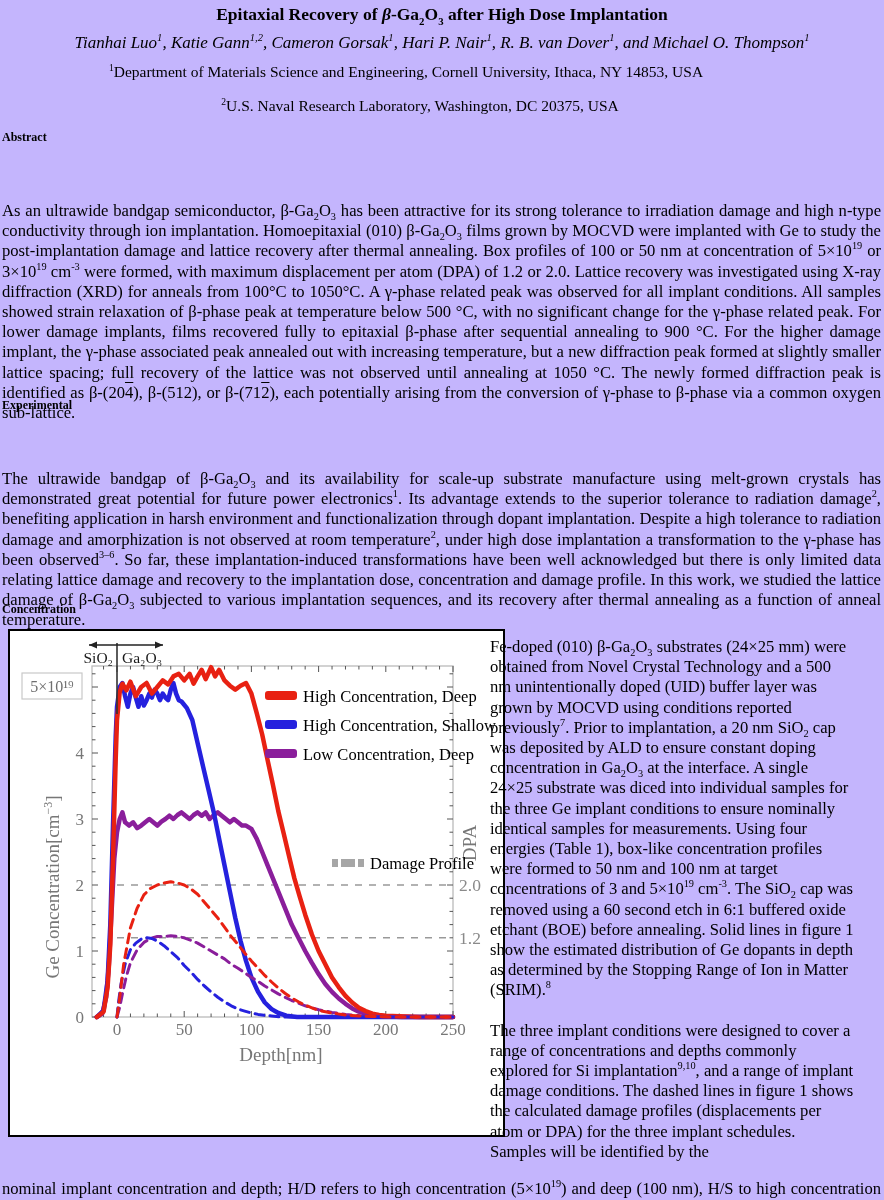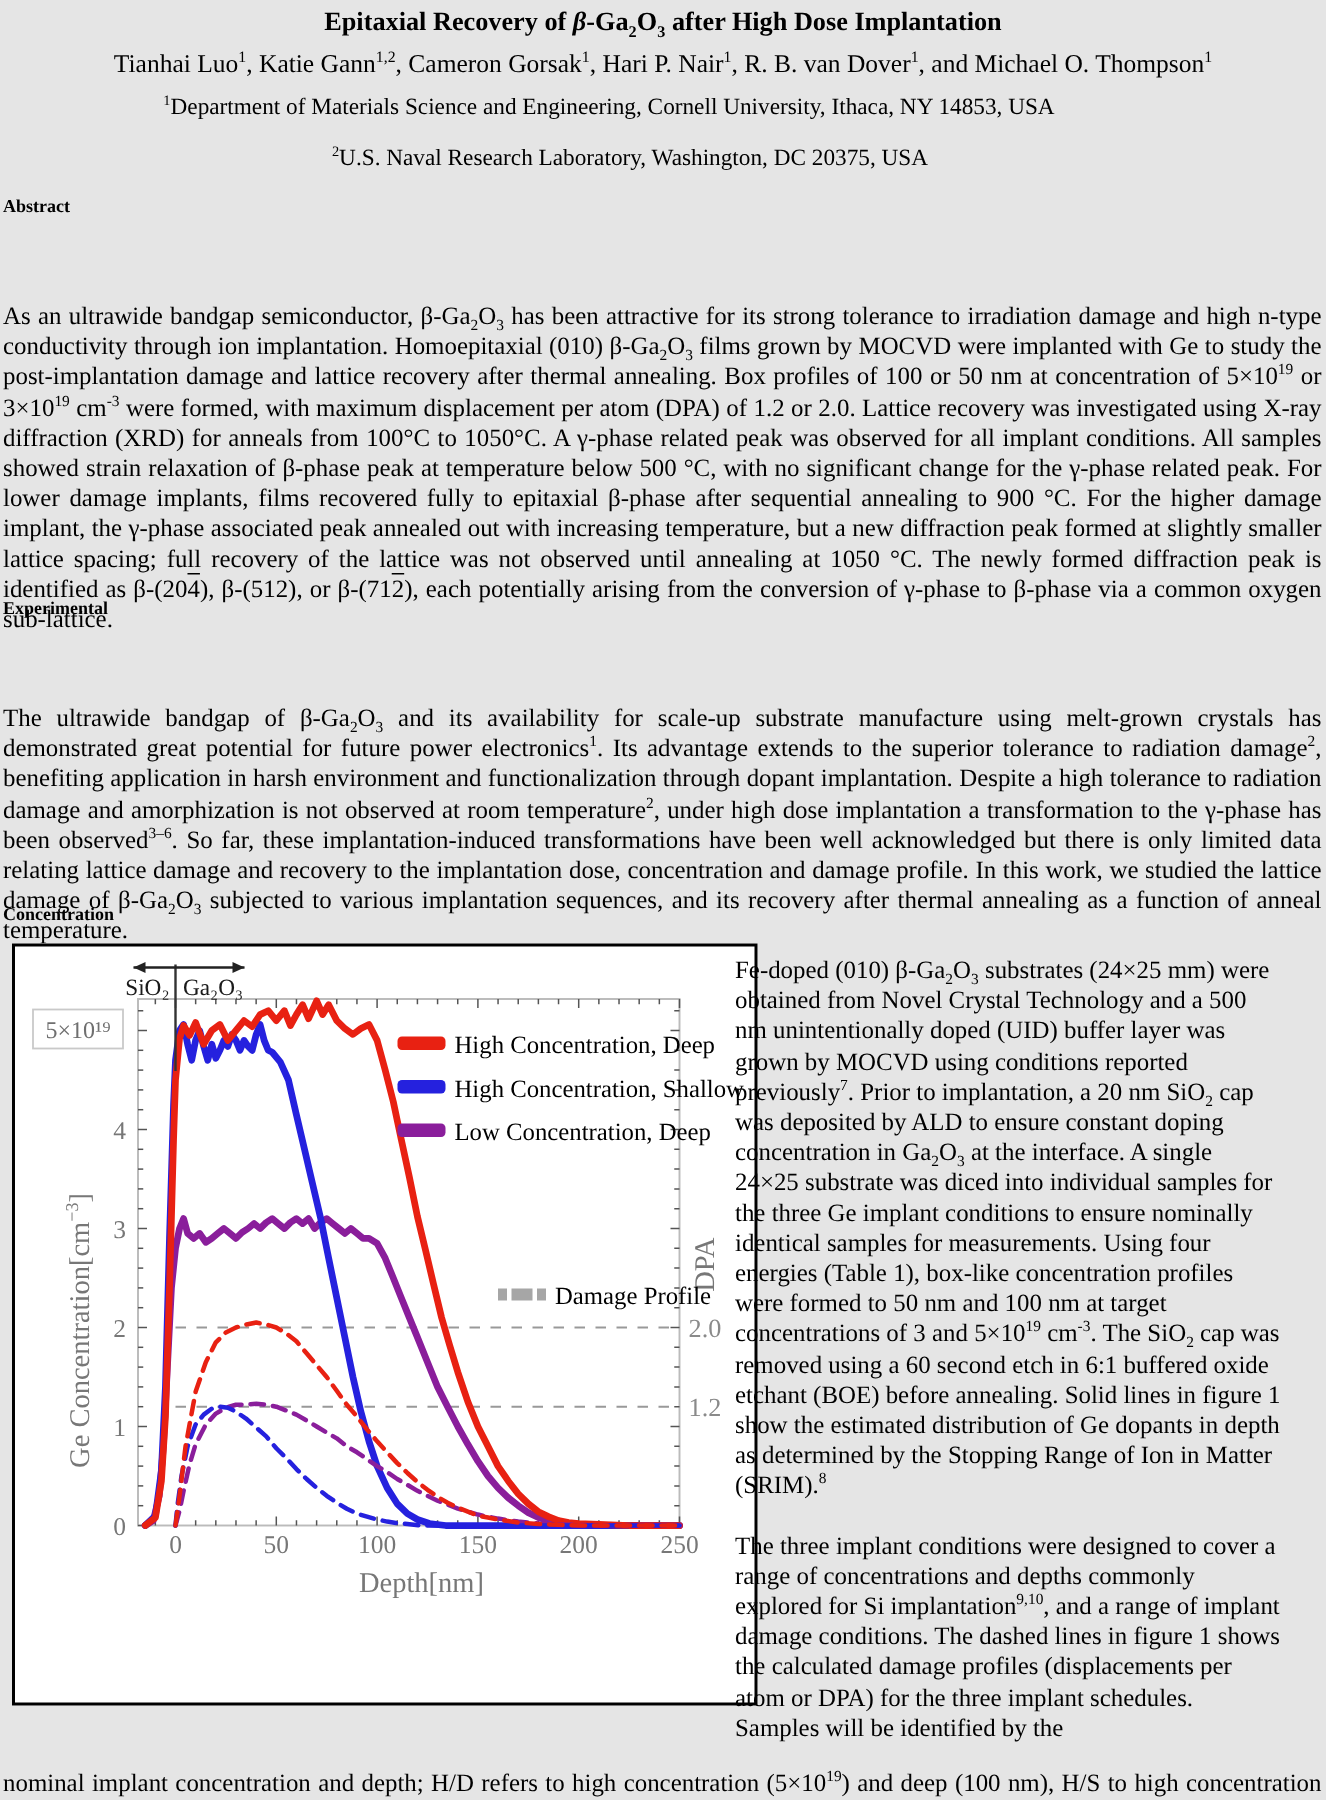--- a/index.html
+++ b/index.html
@@ -1,16 +1,16 @@
 <!DOCTYPE html>
 <html><head>
 <meta charset="utf-8">
 <style>
   html,body{margin:0;padding:0;background:#fff;}
-  #page{position:relative;width:884px;height:1200px;background:#e5e5e5;overflow:hidden;
+  #page{position:relative;width:884px;height:1200px;background:#c4b5fd;overflow:hidden;
         font-family:"Liberation Serif","DejaVu Serif",serif;color:#000;}
   .abs{position:absolute;}
   .center{text-align:center;}
   .just{text-align:justify;}
   h1,h2,p{margin:0;padding:0;font-weight:normal;}
   .title{font-size:17.5px;font-weight:bold;}
   .authors{font-size:17px;}
   .affil{font-size:15.5px;}
   .heading{font-size:12px;font-weight:bold;}
   .body-text{font-size:16.6px;line-height:20.2px;margin-top:38px;}
@@ -25,21 +25,21 @@
   #rightcol p + p{margin-top:20px;}
   svg text{font-family:"Liberation Serif","DejaVu Serif",serif;}
 </style>
 </head>
 <body>
 
 <div id="page">
 
   <div class="abs center title" style="left:0;top:4px;width:884px;">Epitaxial Recovery of <i>β</i>-Ga<sub>2</sub>O<sub>3</sub> after High Dose Implantation</div>
 
-  <div class="abs center authors" style="left:0;top:33px;width:884px;">Tianhai Luo<sup>1</sup>, Katie Gann<sup>1,2</sup>, Cameron Gorsak<sup>1</sup>, Hari P. Nair<sup>1</sup>, R. B. van Dover<sup>1</sup>, and Michael O. Thompson<sup>1</sup></div>
+  <div class="abs center authors" style="left:0;top:33px;width:884px;font-style:italic;">Tianhai Luo<sup>1</sup>, Katie Gann<sup>1,2</sup>, Cameron Gorsak<sup>1</sup>, Hari P. Nair<sup>1</sup>, R. B. van Dover<sup>1</sup>, and Michael O. Thompson<sup>1</sup></div>
 
   <div class="abs center affil" style="left:0;top:63px;width:812px;"><sup>1</sup>Department of Materials Science and Engineering, Cornell University, Ithaca, NY 14853, USA</div>
 
   <div class="abs center affil" style="left:0;top:97px;width:840px;"><sup>2</sup>U.S. Naval Research Laboratory, Washington, DC 20375, USA</div>
 
   <div class="abs heading" style="left:2px;top:130px;">Abstract</div>
 
   <p class="abs body-text just" style="left:2px;top:163px;width:879px;">As an ultrawide bandgap semiconductor, β-Ga<sub>2</sub>O<sub>3</sub> has been attractive for its strong tolerance to irradiation damage and high n-type conductivity through ion implantation. Homoepitaxial (010) β-Ga<sub>2</sub>O<sub>3</sub> films grown by MOCVD were implanted with Ge to study the post-implantation damage and lattice recovery after thermal annealing. Box profiles of 100 or 50 nm at concentration of 5×10<sup>19</sup> or 3×10<sup>19</sup> cm<sup>-3</sup> were formed, with maximum displacement per atom (DPA) of 1.2 or 2.0. Lattice recovery was investigated using X-ray diffraction (XRD) for anneals from 100°C to 1050°C.  A γ-phase related peak was observed for all implant conditions. All samples showed strain relaxation of β-phase peak at temperature below 500 °C, with no significant change for the γ-phase related peak. For lower damage implants, films recovered fully to epitaxial β-phase after sequential annealing to 900 °C. For the higher damage implant, the γ-phase associated peak annealed out with increasing temperature, but a new diffraction peak formed at slightly smaller lattice spacing; full recovery of the lattice was not observed until annealing at 1050 °C. The newly formed diffraction peak is identified as β-(20<span class="ovl">4</span>), β-(512), or β-(71<span class="ovl">2</span>), each potentially arising from the conversion of γ-phase to β-phase via a common oxygen sub-lattice.</p>
 
   <div class="abs heading" style="left:2px;top:398px;">Experimental</div>

